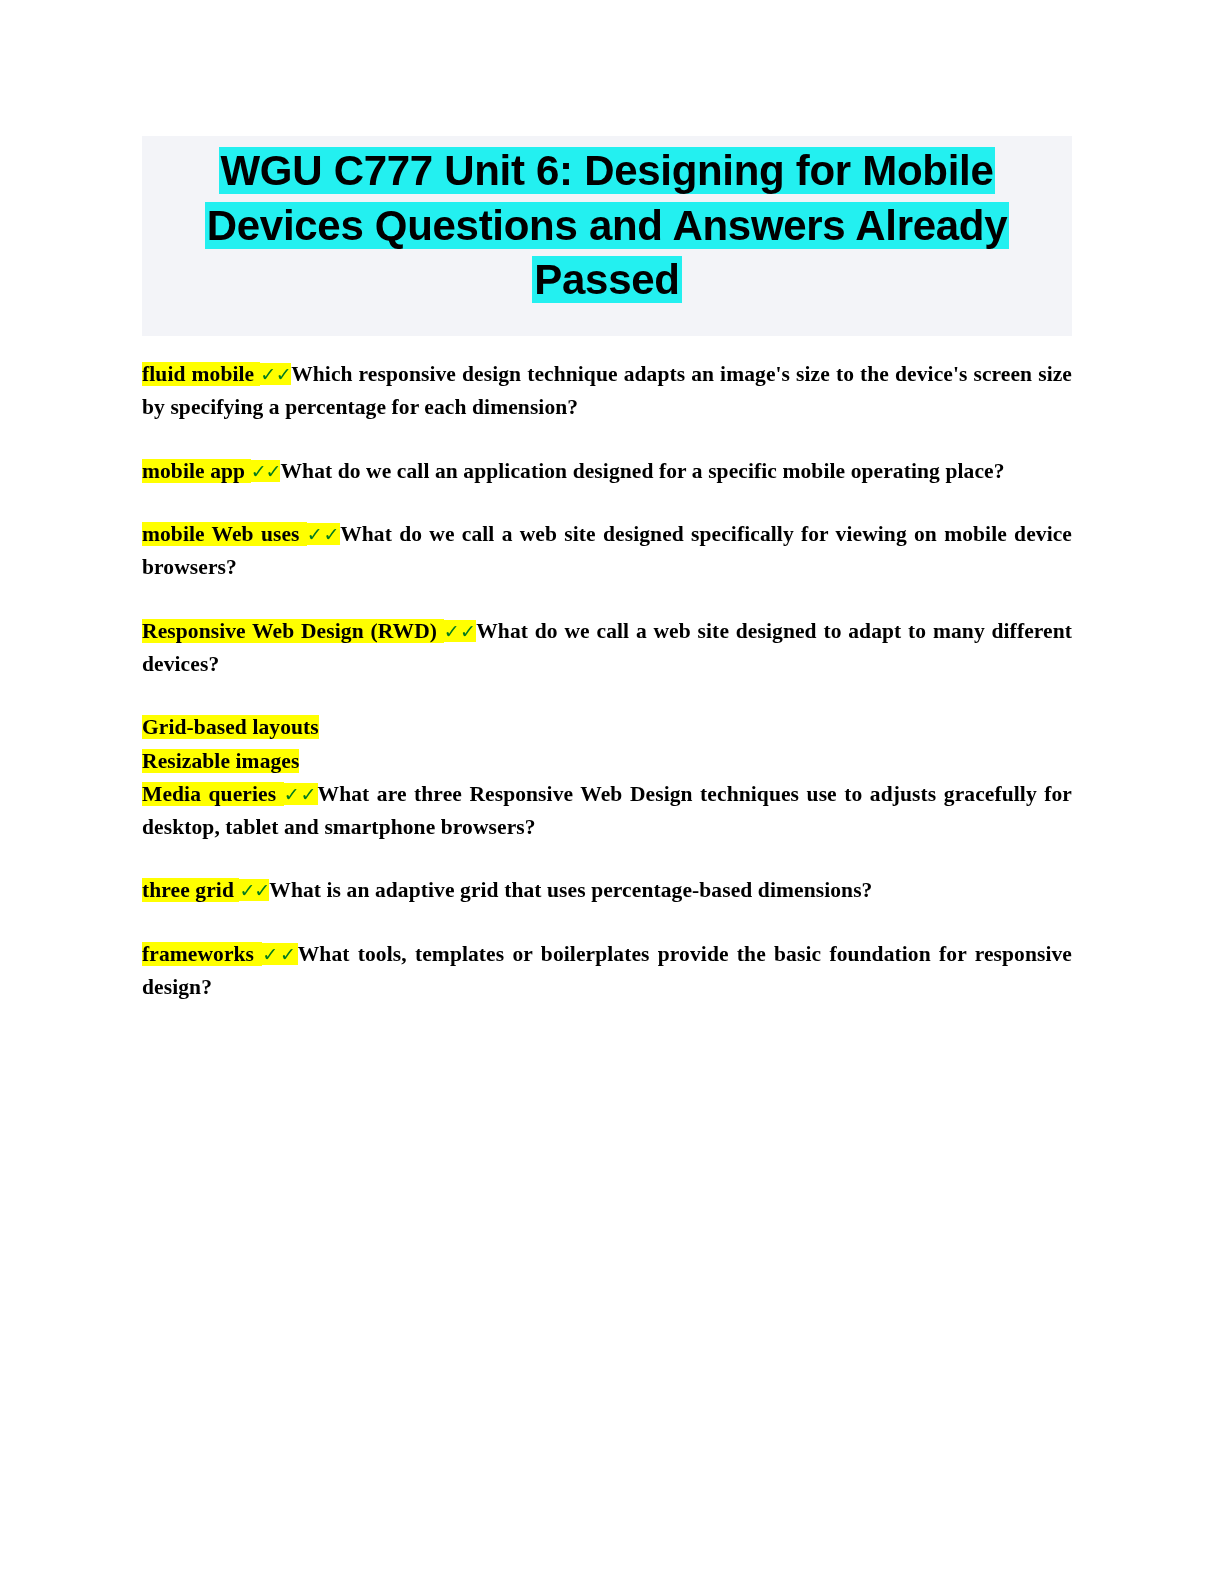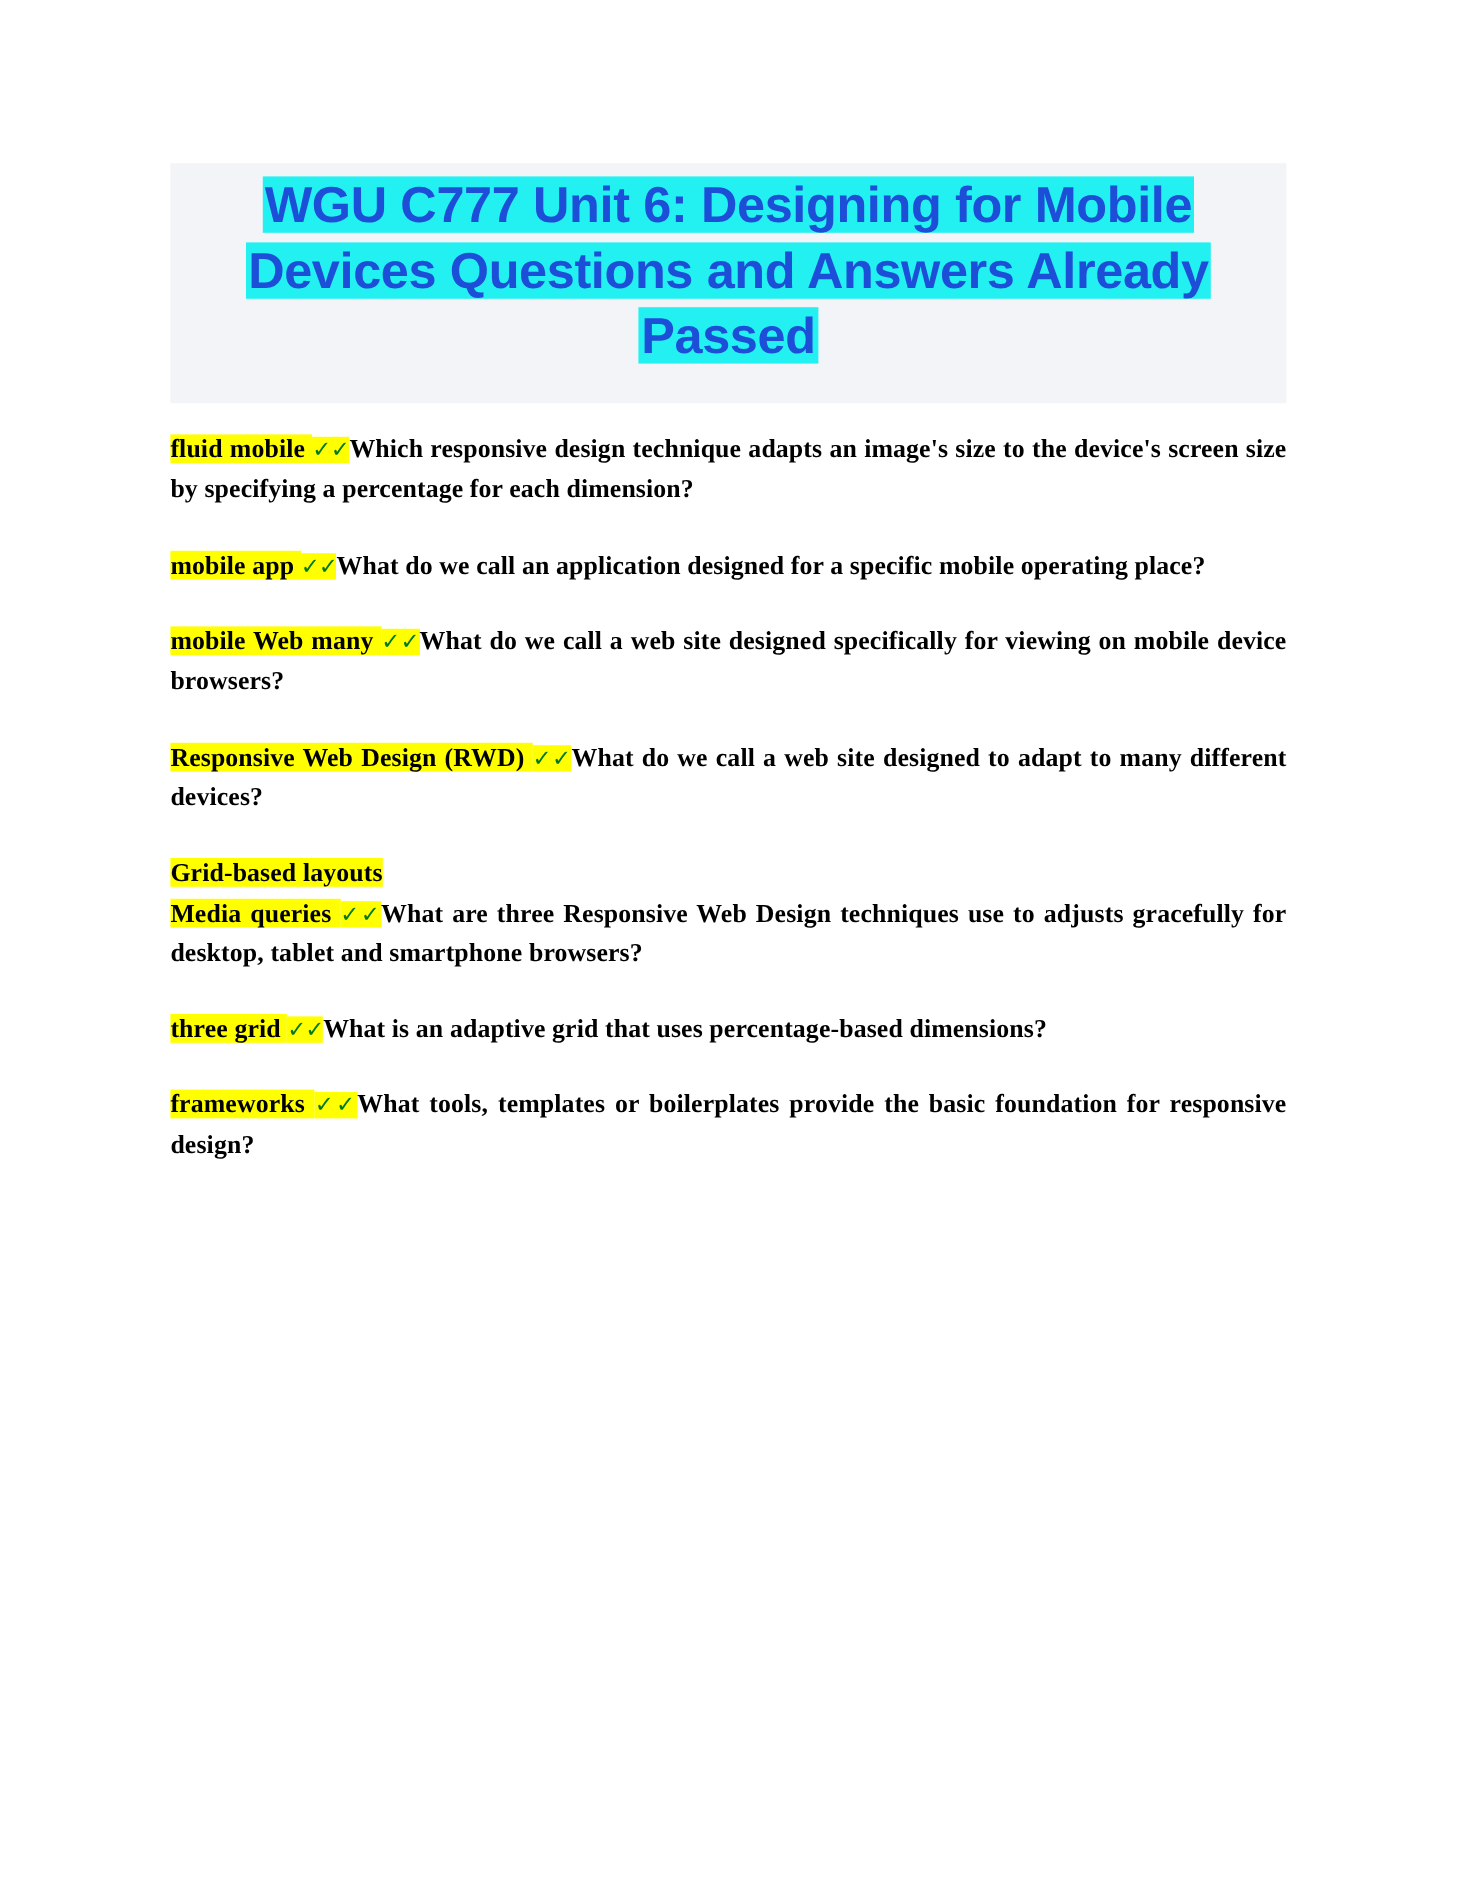--- a/index.html
+++ b/index.html
@@ -31,21 +31,21 @@
     padding: 8px 0 28px 0;
     box-sizing: border-box;
   }
   .doc-title {
     margin: 0;
     font-family: "Liberation Sans", sans-serif;
     font-weight: bold;
     font-size: 42px;
     line-height: 1.30;
     text-align: center;
-    color: #1d4ed8;
+    color: #000000;
     letter-spacing: -0.3px;
   }
   .doc-title .hl-cyan {
     background: #23f0f0;
     box-decoration-break: clone;
     -webkit-box-decoration-break: clone;
     padding: 0 2px;
   }
   .content {
     position: absolute;
@@ -98,26 +98,27 @@
   <div class="title-block">
     <h1 class="doc-title"><span class="hl-cyan">WGU C777 Unit 6: Designing for Mobile Devices Questions and Answers Already Passed</span></h1>
   </div>
 
   <div class="content">
 
     <p class="qa"><span class="ans">fluid mobile </span><span class="chk">✓✓</span><span class="qbody">Which responsive design technique adapts an image's size to the device's screen size by specifying a percentage for each dimension?</span></p>
 
     <p class="qa"><span class="ans">mobile app </span><span class="chk">✓✓</span><span class="qbody">What do we call an application designed for a specific mobile operating place?</span></p>
 
-    <p class="qa"><span class="ans">mobile Web many </span><span class="chk">✓✓</span><span class="qbody">What do we call a web site designed specifically for viewing on mobile device browsers?</span></p>
+    <p class="qa"><span class="ans">mobile Web uses </span><span class="chk">✓✓</span><span class="qbody">What do we call a web site designed specifically for viewing on mobile device browsers?</span></p>
 
     <p class="qa"><span class="ans">Responsive Web Design (RWD) </span><span class="chk">✓✓</span><span class="qbody">What do we call a web site designed to adapt to many different devices?</span></p>
 
     <p class="qa"><span class="ans-lines">
           <span class="ans-line"><span class="ans">Grid-based layouts</span></span>
+          <span class="ans-line"><span class="ans">Resizable images</span></span>
         </span><span class="ans">Media queries </span><span class="chk">✓✓</span><span class="qbody">What are three Responsive Web Design techniques use to adjusts gracefully for desktop, tablet and smartphone browsers?</span></p>
 
     <p class="qa"><span class="ans">three grid </span><span class="chk">✓✓</span><span class="qbody">What is an adaptive grid that uses percentage-based dimensions?</span></p>
 
 
     <p class="qa"><span class="ans">frameworks </span><span class="chk">✓✓</span><span class="qbody">What tools, templates or boilerplates provide the basic foundation for responsive design?</span></p>
 
   </div>
 </div>
 

